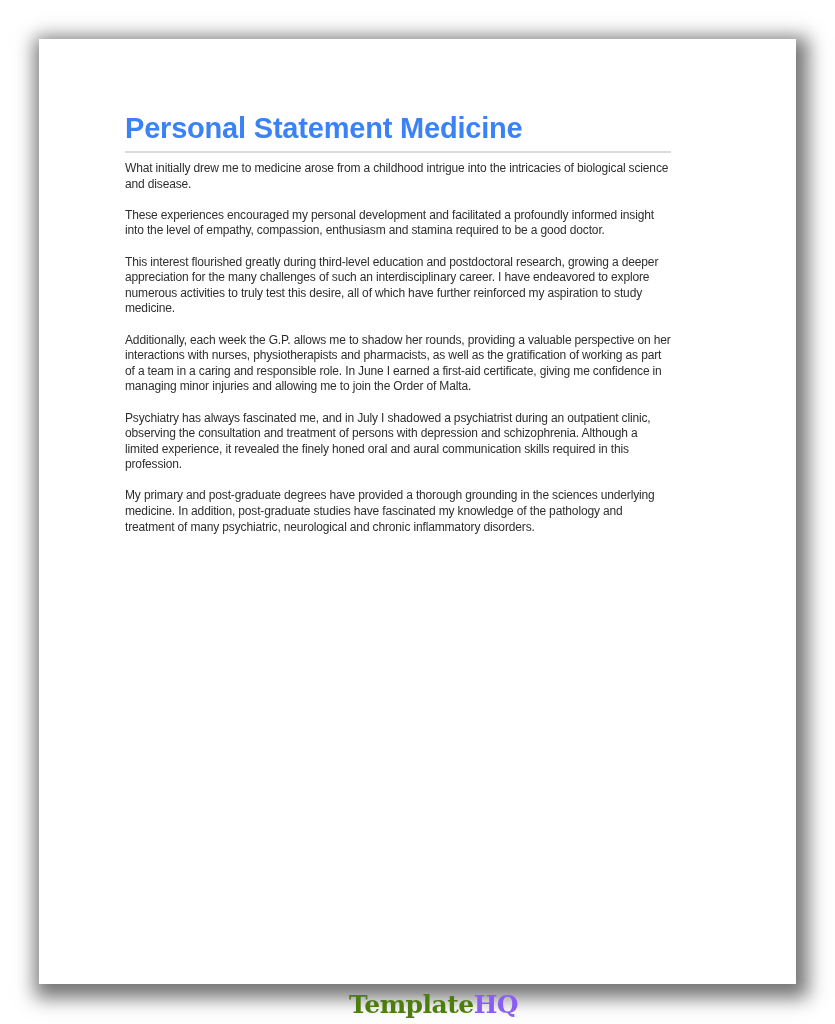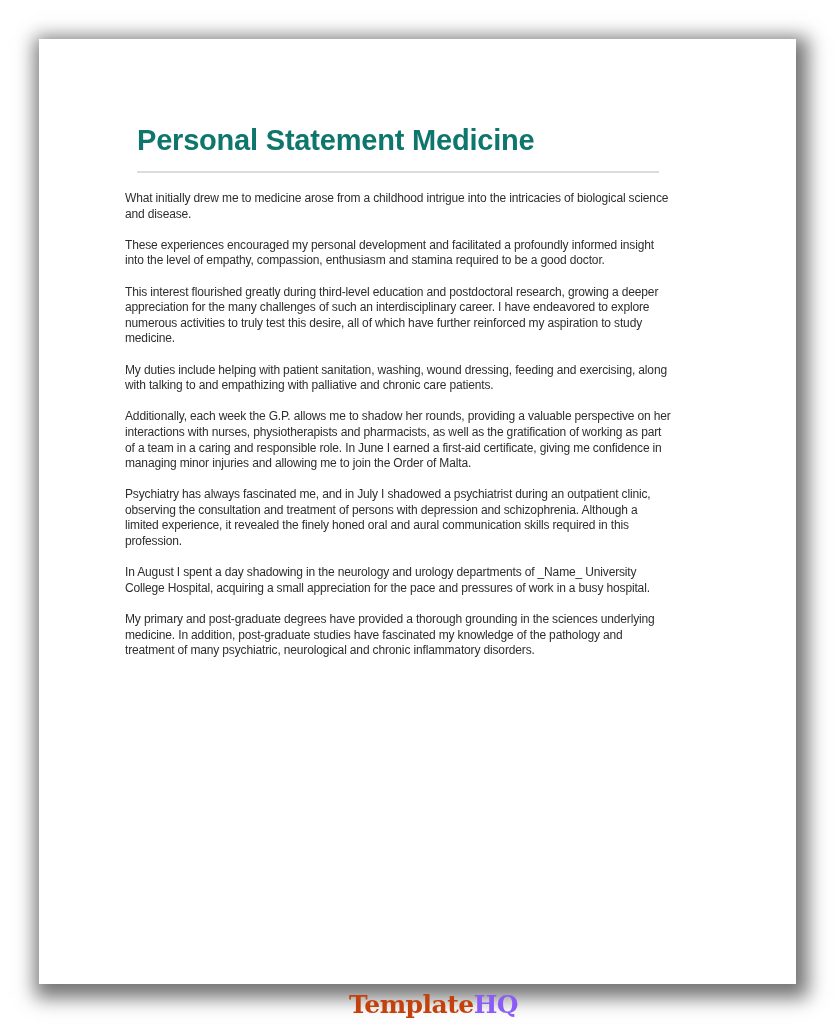--- a/index.html
+++ b/index.html
@@ -10,51 +10,49 @@
   .page {
     position: absolute; left: 39px; top: 39px; width: 757px; height: 945px;
     background: #ffffff;
     box-shadow: 4px 6px 18px 8px rgba(0,0,0,0.55);
   }
   .content {
     position: absolute; left: 86px; top: 72px; width: 546px;
   }
   .title {
     font-family: "Liberation Sans", sans-serif; font-weight: bold;
-    font-size: 29px; color: #0f766e; margin: 12px; line-height: 34px;
+    font-size: 29px; color: #3b82f6; margin: 0; line-height: 34px;
     letter-spacing: -0.2px;
-    padding-bottom: 14px;
+    padding-bottom: 6px;
     border-bottom: 2px solid #dcdcdc;
   }
-  .body { margin-top: 18px; }
+  .body { margin-top: 8px; }
   .para {
     font-size: 12px; line-height: 15.6px; color: #2e2e2e; margin: 0 0 15.6px 0;
     letter-spacing: -0.15px;
   }
   .brand {
     position: absolute; left: 349px; top: 990px; font-family: "DejaVu Serif", serif;
     font-weight: bold; font-size: 25px; letter-spacing: -0.5px;
   }
-  .brand .t1 { color: #c2410c; }
+  .brand .t1 { color: #4d7c0f; }
   .brand .t2 { color: #8b5cf6; }
 </style>
 </head>
 <body>
 
 <div class="page">
   <div class="content">
     <h1 class="title">Personal Statement Medicine</h1>
     <div class="body">
       <p class="para">What initially drew me to medicine arose from a childhood intrigue into the intricacies of biological science and disease.</p>
       <p class="para">These experiences encouraged my personal development and facilitated a profoundly informed insight into the level of empathy, compassion, enthusiasm and stamina required to be a good doctor.</p>
       <p class="para">This interest flourished greatly during third-level education and postdoctoral research, growing a deeper appreciation for the many challenges of such an interdisciplinary career. I have endeavored to explore numerous activities to truly test this desire, all of which have further reinforced my aspiration to study medicine.</p>
-      <p class="para">My duties include helping with patient sanitation, washing, wound dressing, feeding and exercising, along with talking to and empathizing with palliative and chronic care patients.</p>
       <p class="para">Additionally, each week the G.P. allows me to shadow her rounds, providing a valuable perspective on her interactions with nurses, physiotherapists and pharmacists, as well as the gratification of working as part of a team in a caring and responsible role. In June I earned a first-aid certificate, giving me confidence in managing minor injuries and allowing me to join the Order of Malta.</p>
       <p class="para">Psychiatry has always fascinated me, and in July I shadowed a psychiatrist during an outpatient clinic, observing the consultation and treatment of persons with depression and schizophrenia. Although a limited experience, it revealed the finely honed oral and aural communication skills required in this profession.</p>
-      <p class="para">In August I spent a day shadowing in the neurology and urology departments of _Name_ University College Hospital, acquiring a small appreciation for the pace and pressures of work in a busy hospital.</p>
       <p class="para">My primary and post-graduate degrees have provided a thorough grounding in the sciences underlying medicine. In addition, post-graduate studies have fascinated my knowledge of the pathology and treatment of many psychiatric, neurological and chronic inflammatory disorders.</p>
     </div>
   </div>
 </div>
 
 <div class="brand">
   <span class="t1">Template</span><span class="t2">HQ</span>
 </div>
 
 </body></html>

